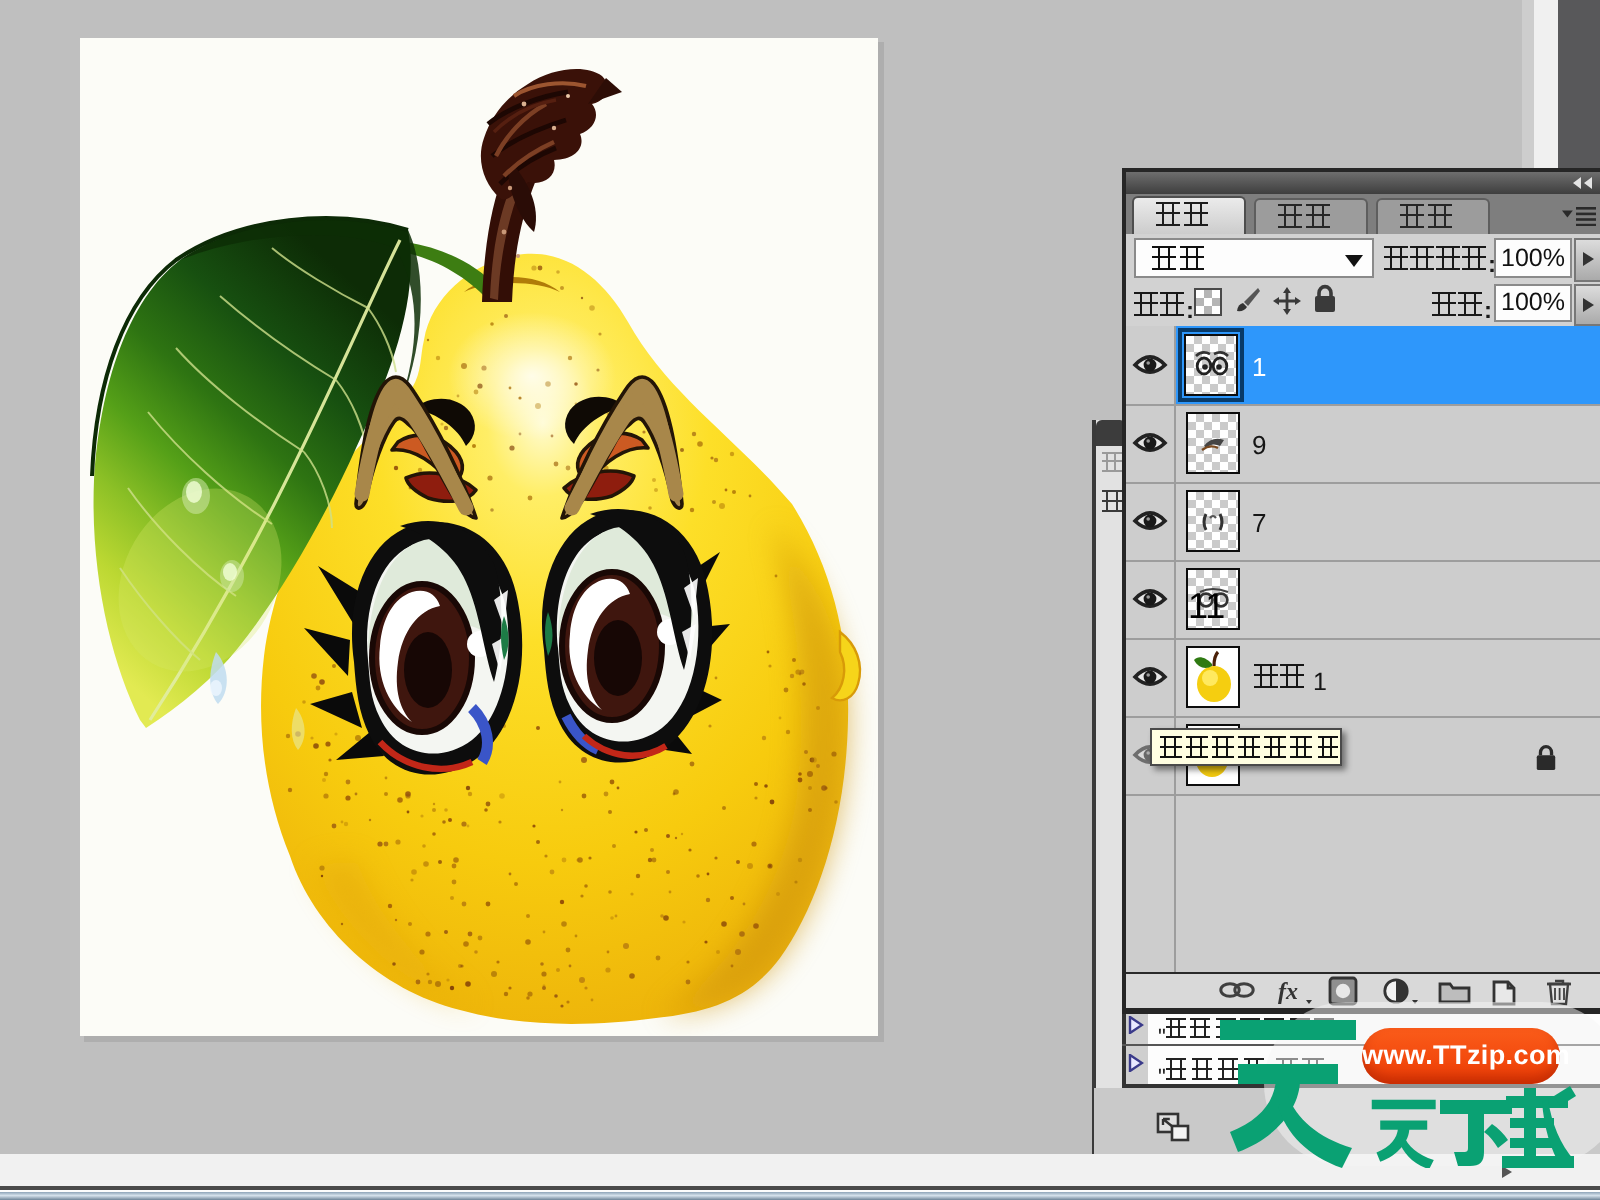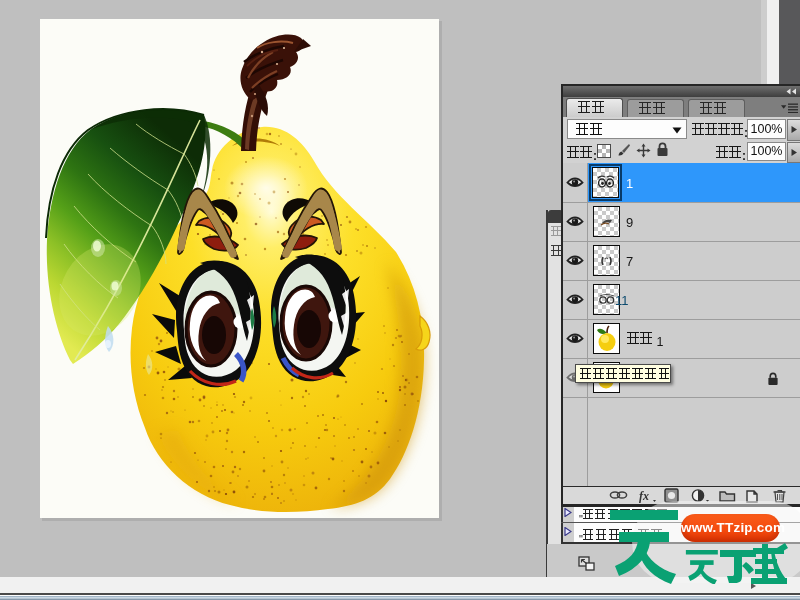--- a/index.html
+++ b/index.html
@@ -567,21 +567,21 @@
 <circle cx="9" cy="6.5" r="3.2" fill="#191919"></circle>
 <circle cx="8.1" cy="5.5" r="0.9" fill="#999"></circle>
 </svg>
 <div class="abs" style="left:593px;top:284px;width:25px;height:29px;background:repeating-conic-gradient(#cacaca 0 25%,#ffffff 0 50%) 0 0/8px 8px;border:1.5px solid #0d0d0d;">
     <svg width="25" height="29" viewBox="0 0 25 29" style="position:absolute;left:0;top:0">
 <circle cx="9" cy="15" r="3.2" fill="none" stroke="#333" stroke-width="1.3"></circle>
 <circle cx="16.5" cy="15" r="3.2" fill="none" stroke="#333" stroke-width="1.3"></circle>
 <path d="M6,11 Q12,8 20,11" stroke="#444" stroke-width="1.1" fill="none"></path>
 </svg>
   </div>
-<div class="abs" style="left:615px;top:293px;color:#0c4a6e;font-size:13px">11</div>
+<div class="abs" style="left:594px;top:293px;color:#000000;font-size:18px">11</div>
 <svg class="abs" style="left:566px;top:332px;opacity:1.0" width="18" height="13" viewBox="0 0 18 13">
 <path d="M1.5,6.5 Q9,-1.6 16.5,6.5 Q9,13.6 1.5,6.5 Z" fill="#e6e6e6" stroke="#222" stroke-width="1.8"></path>
 <circle cx="9" cy="6.5" r="3.2" fill="#191919"></circle>
 <circle cx="8.1" cy="5.5" r="0.9" fill="#999"></circle>
 </svg>
 <div class="abs" style="left:593px;top:323px;width:25px;height:29px;background:#fff;border:1.5px solid #0d0d0d;">
     <svg width="25" height="29" viewBox="0 0 25 29" style="position:absolute;left:0;top:0">
 <ellipse cx="13" cy="18" rx="8.5" ry="9" fill="#f5ce10"></ellipse>
 <ellipse cx="11" cy="15" rx="4" ry="4" fill="#ffe95e"></ellipse>
 <path d="M13,9 C13,5 14,3 15,2" stroke="#4a2008" stroke-width="1.6" fill="none"></path>

